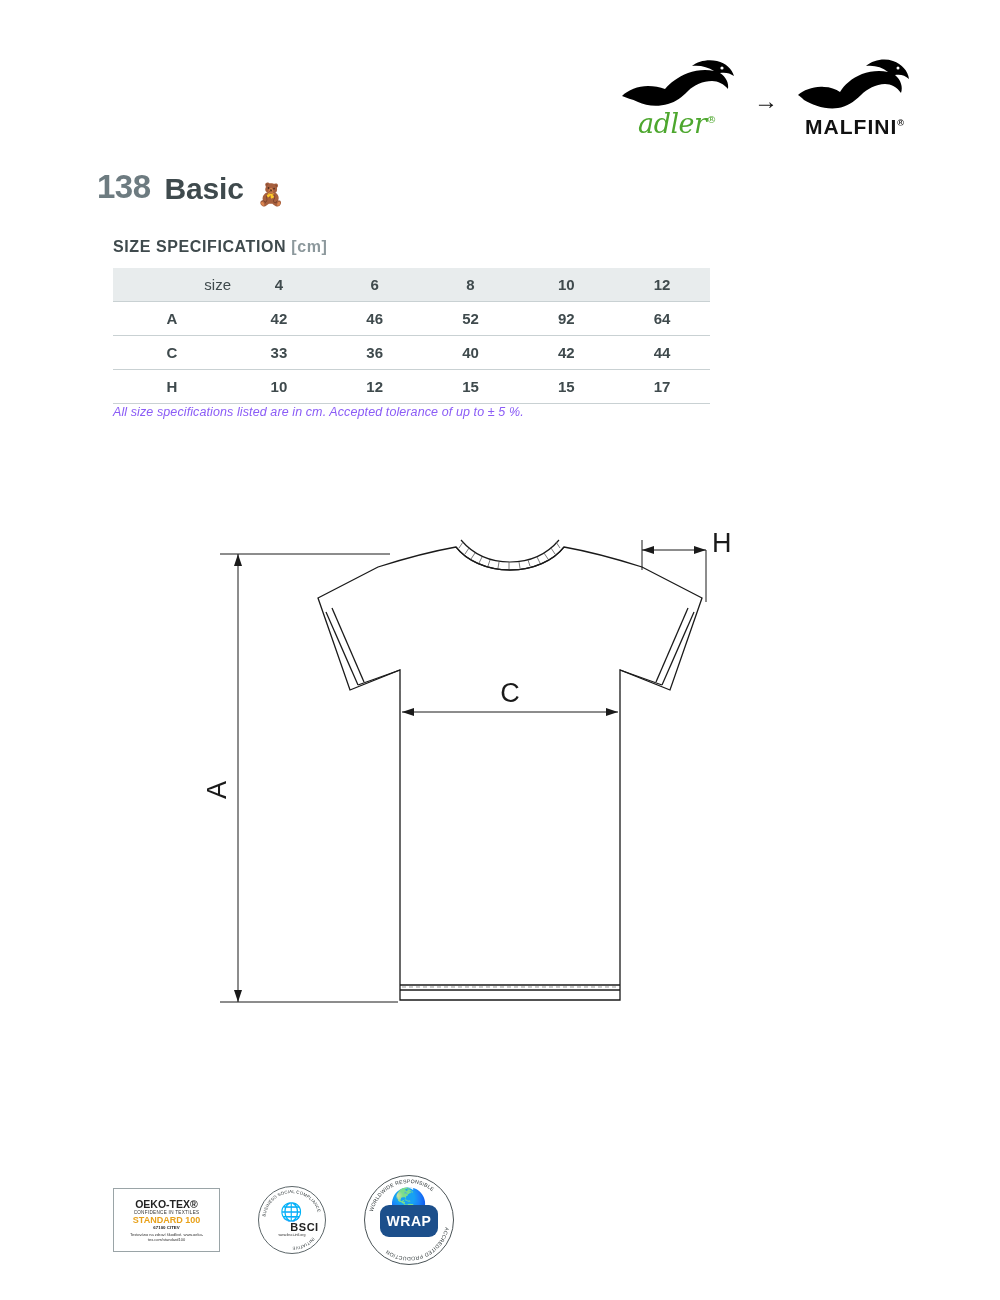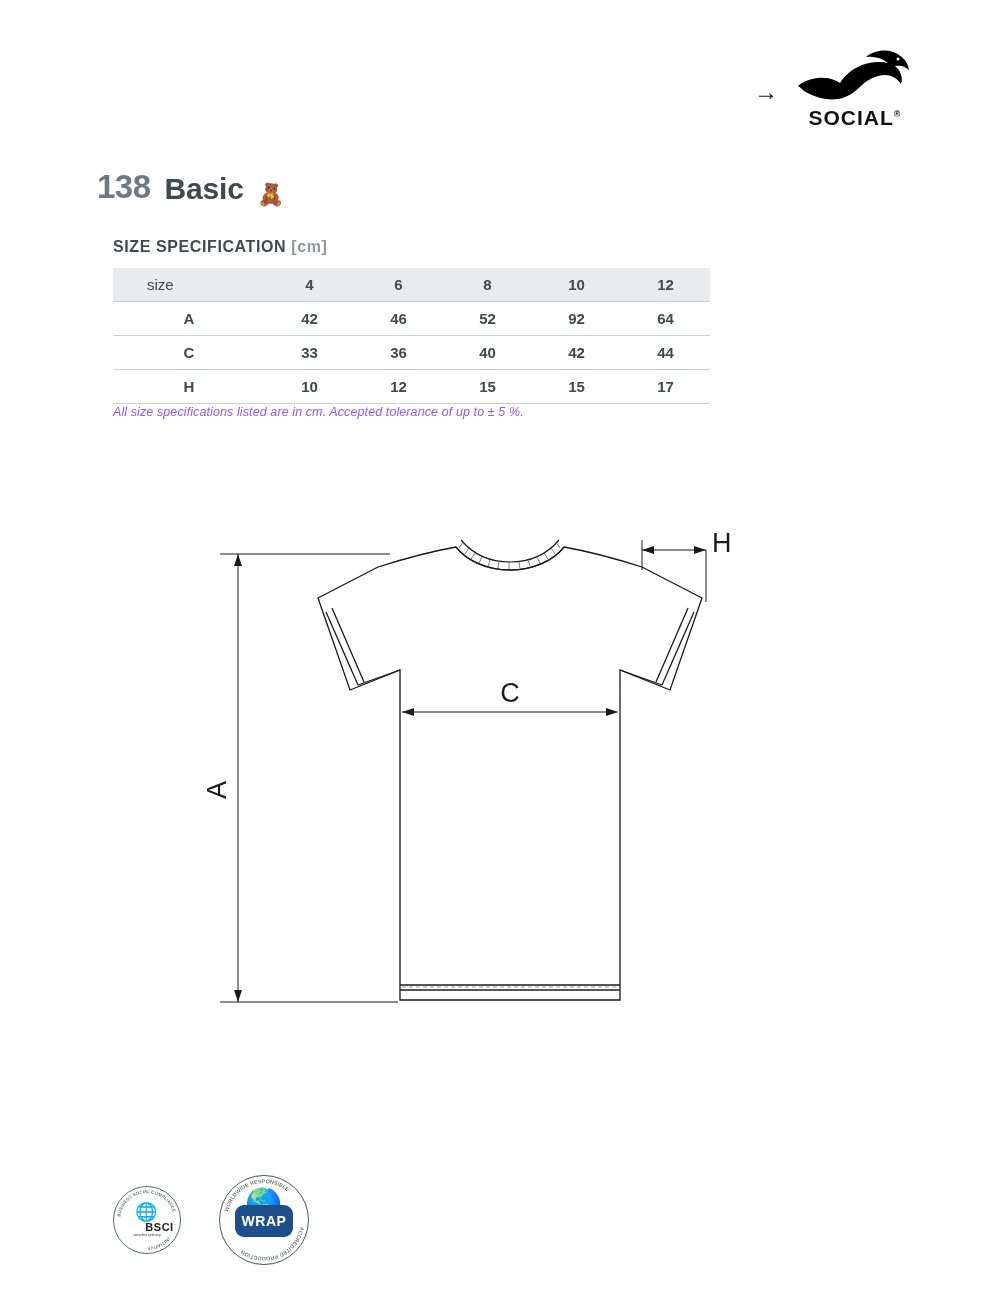--- a/index.html
+++ b/index.html
@@ -113,22 +113,21 @@
     text-align: center;
     vertical-align: middle;
     font-weight: bold;
     color: #3f4a4d;
   }
   table.size-table thead tr { background: #e8eced; }
   table.size-table thead th.lbl {
     font-weight: normal;
     font-size: 15px;
     color: #3f4a4d;
-    text-align: left;
-    padding-left: 34px;
+    text-align: right;
     width: 118px;
   }
   table.size-table tbody tr { border-bottom: 1px solid #c9d1d3; }
   table.size-table tbody tr:first-child { border-top: 1px solid #c9d1d3; }
   table.size-table tbody td.rowlbl {
     width: 118px;
     text-align: center;
   }
   .table-note {
     position: absolute;
@@ -237,33 +236,45 @@
     letter-spacing: .5px;
     position: relative;
     top: -14px;
   }
   svg text { font-family: "Liberation Sans", sans-serif; }
 </style>
 </head>
 <body>
 
 <div class="brand-bar">
+  <div class="brand-block">
+    <svg width="118" height="62" viewBox="0 0 118 62">
+      <path fill="#000" d="M4 50 C10 44 20 40 30 40 C36 40 42 41 47 43 C52 37 60 31 70 27
+        C78 24 88 23 96 25 C90 21 82 19 74 20 C80 15 90 13 99 15 C108 17 114 23 116 30
+        C112 27 107 26 102 27 C108 31 111 37 110 43 C106 38 100 35 94 35 C85 35 76 39 70 45
+        C64 51 58 56 50 58 C40 61 28 60 20 56 C14 53 8 52 4 50 Z"></path>
+      <circle cx="104" cy="22" r="1.6" fill="#fff"></circle>
+    </svg>
+    <div class="adler-word">
+      <span>adler</span><sup>®</sup>
+    </div>
+  </div>
 
   <div class="arrow-between">→</div>
 
   <div class="brand-block">
     <svg width="118" height="58" viewBox="0 0 118 58">
       <path fill="#000" d="M2 40 C8 35 18 31 28 32 C34 32 40 34 44 37 C48 30 56 23 66 19
         C74 16 84 15 92 17 C86 12 78 10 70 11 C77 5 88 3 97 6 C106 9 112 16 113 24
         C109 20 104 19 99 20 C105 25 107 32 105 38 C101 32 95 29 89 29 C80 29 71 34 65 40
         C58 47 50 52 42 53 C30 55 16 50 8 45 C6 43 4 41 2 40 Z"></path>
       <circle cx="102" cy="13" r="1.5" fill="#fff"></circle>
     </svg>
     <div class="malfini-word">
-      <span>SOCIAL</span><sup>®</sup>
+      <span>MALFINI</span><sup>®</sup>
     </div>
   </div>
 </div>
 
 <div class="title-row">
   <span class="title-code">138</span>
   <span class="title-name">Basic</span>
   <span class="title-icon">🧸</span>
 </div>
 
@@ -391,20 +402,28 @@
       <line x1="492" y1="30" x2="556" y2="30"></line>
       <polygon points="492,30 504,26 504,34" fill="#1a1a1a" stroke="none"></polygon>
       <polygon points="556,30 544,26 544,34" fill="#1a1a1a" stroke="none"></polygon>
     </g>
     <text x="562" y="32" font-size="27" fill="#1a1a1a" text-anchor="start">H</text>
   </svg>
 </div>
 
 <div class="certs">
 
+  <div class="oeko">
+    <div class="l1">OEKO-TEX®</div>
+    <div class="l2">CONFIDENCE IN TEXTILES</div>
+    <div class="l3">STANDARD 100</div>
+    <div class="l4">67100 CITEV</div>
+    <div class="l5">Testováno na zdraví škodlivé.
+www.oeko-tex.com/standard100</div>
+  </div>
 
   <div class="circle-badge">
     <svg class="circ-text" viewBox="0 0 66 66">
       <defs>
         <path id="bsciArc" d="M6,33 A27,27 0 0 1 60,33"></path>
         <path id="bsciArcB" d="M60,33 A27,27 0 0 1 6,33"></path>
       </defs>
       <text><textPath href="#bsciArc" startOffset="4%">BUSINESS SOCIAL COMPLIANCE</textPath></text>
       <text><textPath href="#bsciArcB" startOffset="22%">INITIATIVE</textPath></text>
     </svg>

